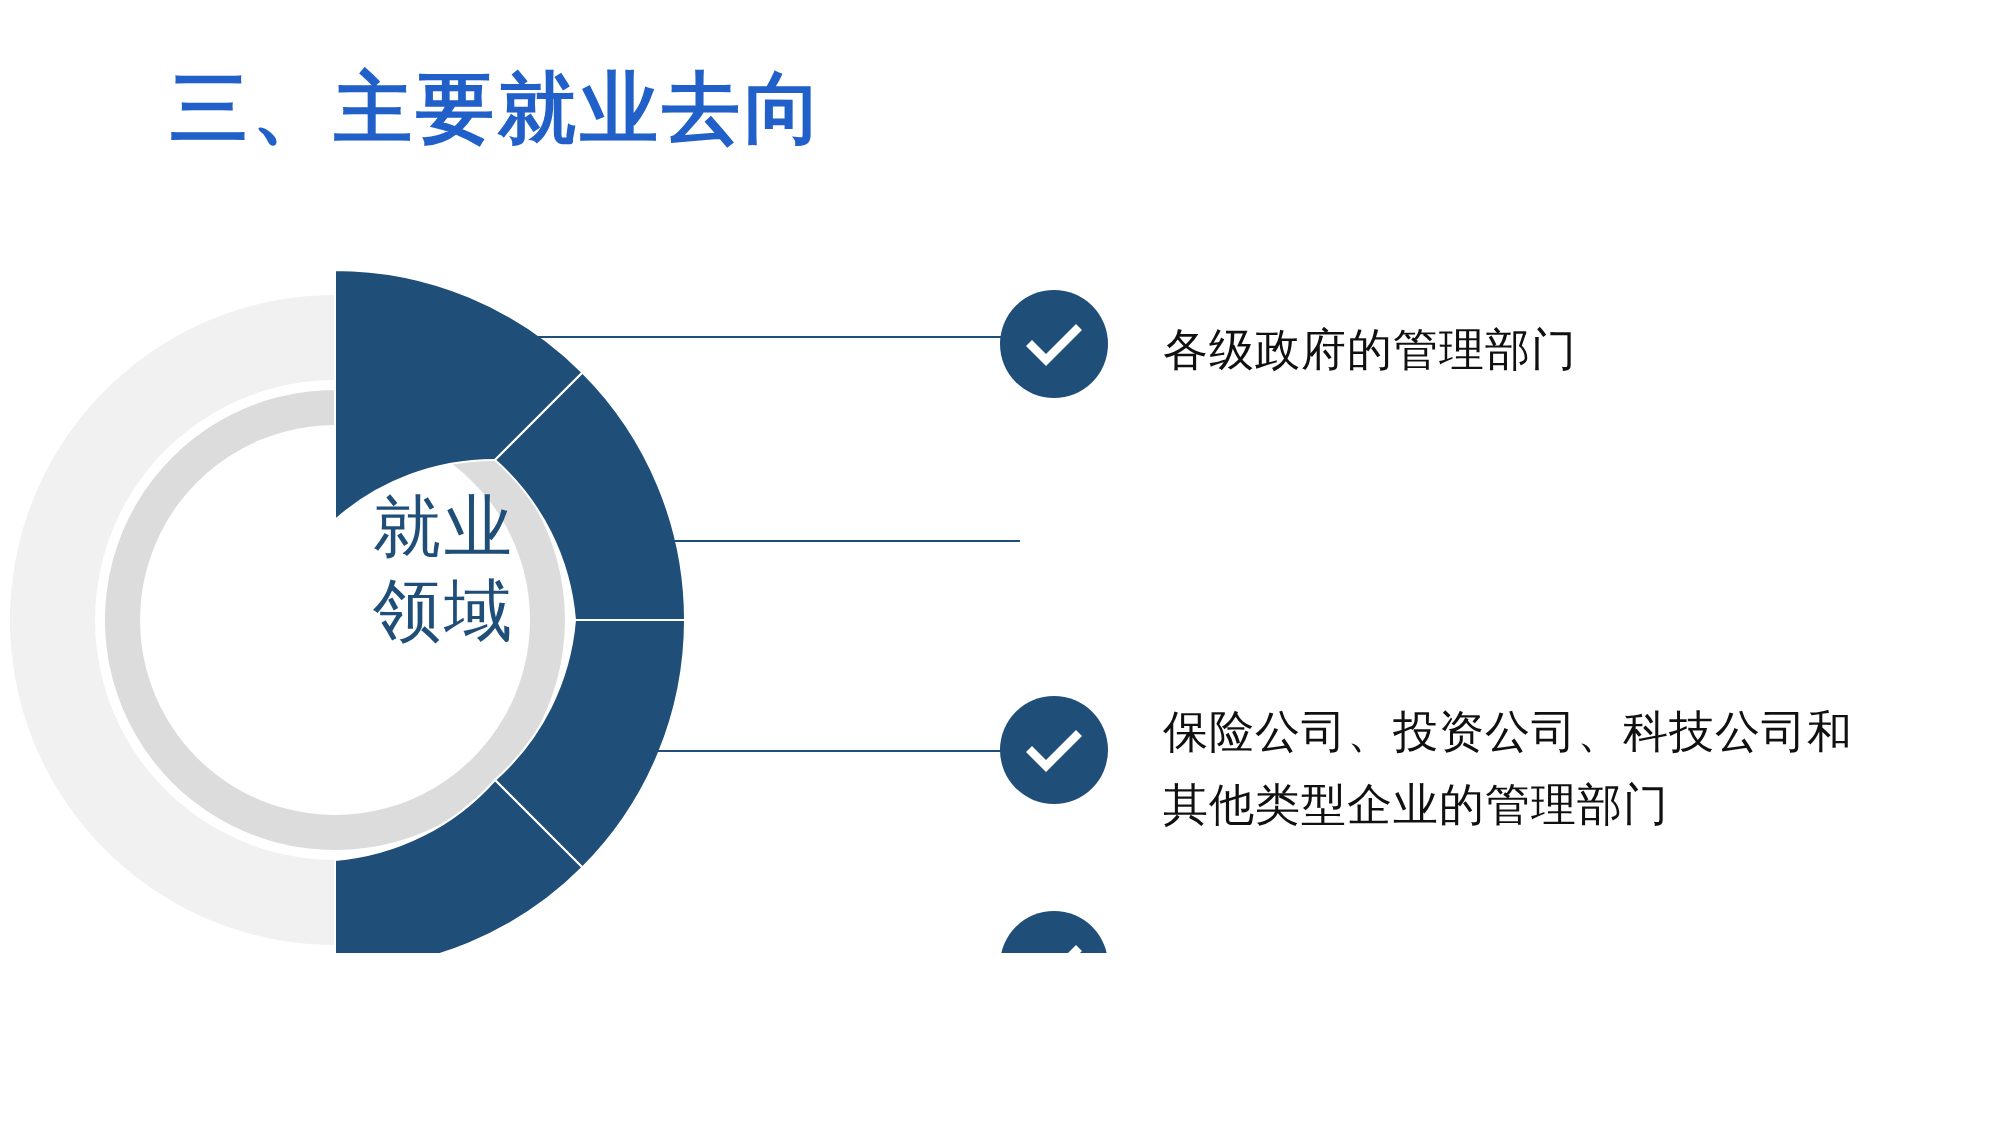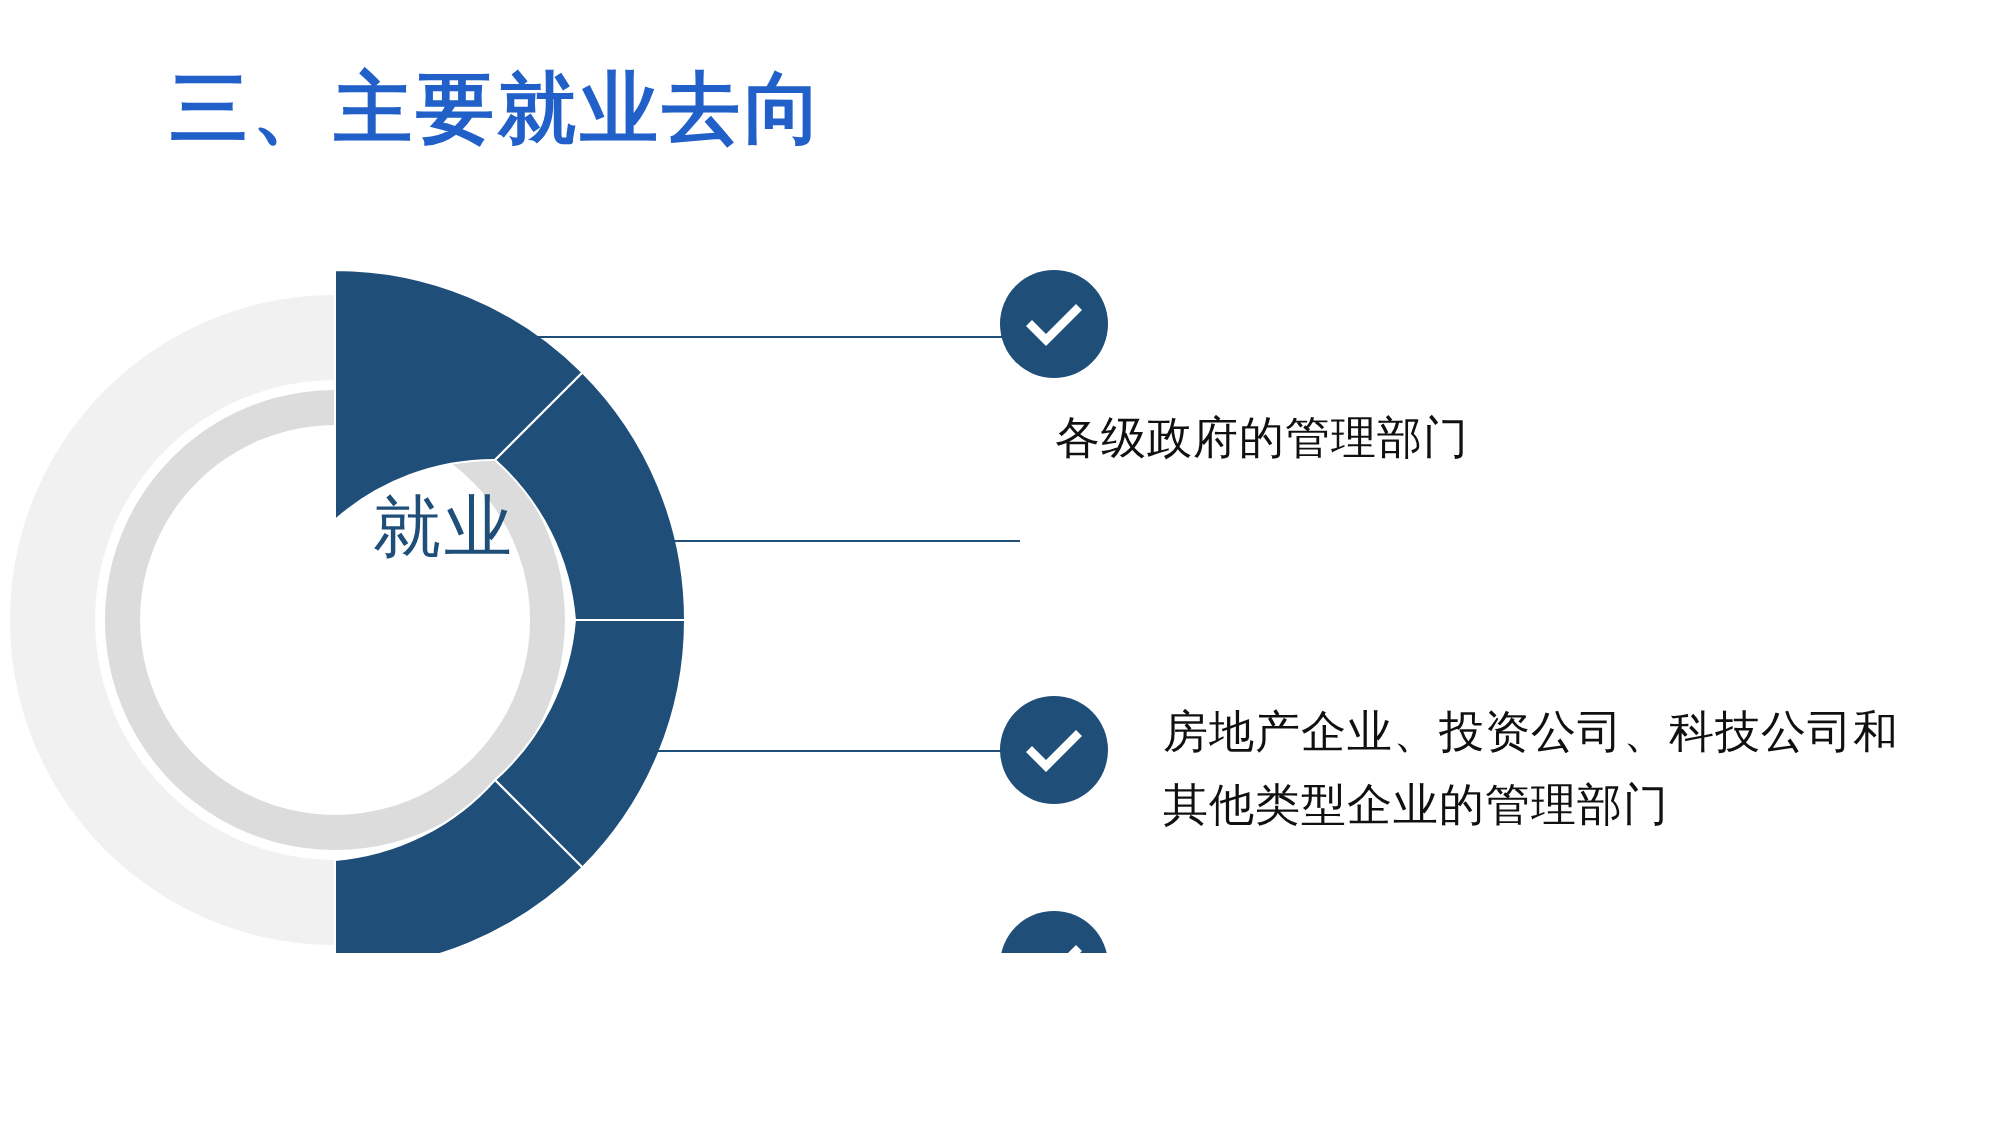--- a/index.html
+++ b/index.html
@@ -80,21 +80,21 @@
   .c3 { left: 596px; top: 750px; width: 424px; }
   .c4 { left: 340px; top: 962px; width: 680px; }
 
   
   .bullet {
     position: absolute;
     left: 1000px;
     display: flex;
     align-items: flex-start;
   }
-  .b1 { top: 270px; flex-direction: column; }
+  .b1 { top: 290px; }
   .b2 { top: 487px; }
   .b3 { top: 696px; }
   .b4 { top: 911px; }
 
   .check-circle {
     position: relative;
     flex: 0 0 auto;
     width: 108px;
     height: 108px;
     border-radius: 50%;
@@ -144,20 +144,21 @@
 
       <path fill="#1f4e79" stroke="#ffffff" stroke-width="2" d="M494.99,210.01 L582.49,122.51 A350,350 0 0,1 685,370 L575,370 A240,240 0 0,0 494.99,210.01 Z"></path>
 
       <path fill="#1f4e79" stroke="#ffffff" stroke-width="2" d="M575,370 L685,370 A350,350 0 0,1 582.49,617.49 L494.99,529.99 A240,240 0 0,0 575,370 Z"></path>
 
       <path fill="#1f4e79" stroke="#ffffff" stroke-width="2" d="M494.99,529.99 L582.49,617.49 A350,350 0 0,1 335,720 L335,610 A240,240 0 0,0 494.99,529.99 Z"></path>
     </svg>
 
     <div id="center-label">
       <div>就业</div>
+      <div>领域</div>
     </div>
   </div>
 
   <div class="connector c1"></div>
   <div class="connector c2"></div>
   <div class="connector c3"></div>
   <div class="connector c4"></div>
 
   <div class="bullet b1">
     <div class="check-circle">
@@ -171,21 +172,21 @@
   </div>
 
 
   <div class="bullet b3">
     <div class="check-circle">
       <svg viewBox="0 0 64 52">
         <path d="M4,28 L10,22 L24,36 L54,6 L60,12 L24,48 Z" fill="#ffffff"></path>
       </svg>
     </div>
     <div class="bullet-text">
-      <span class="ln">房地产企业、投资公司、科技公司和</span>
+      <span class="ln">保险公司、投资公司、科技公司和</span>
       <span class="ln">其他类型企业的管理部门</span>
     </div>
   </div>
 
   <div class="bullet b4">
     <div class="check-circle">
       <svg viewBox="0 0 64 52">
         <path d="M4,28 L10,22 L24,36 L54,6 L60,12 L24,48 Z" fill="#ffffff"></path>
       </svg>
     </div>

